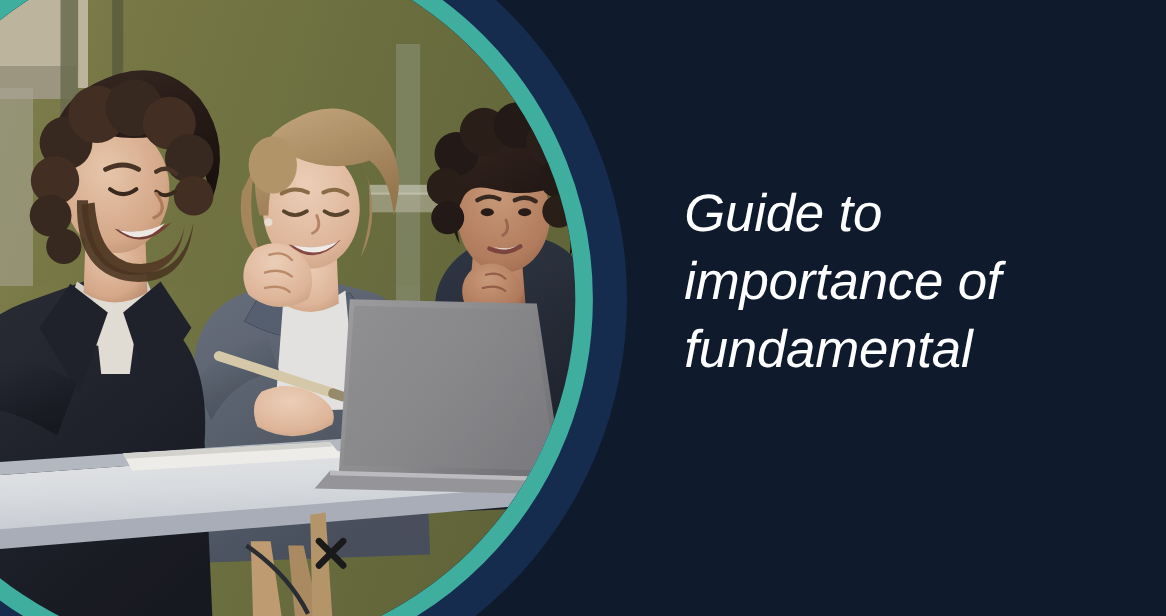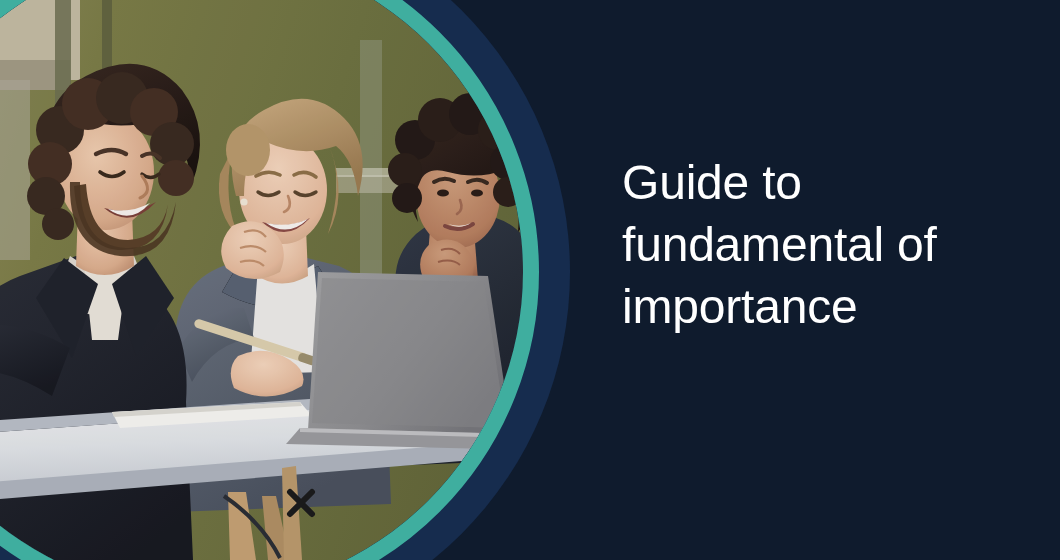--- a/index.html
+++ b/index.html
@@ -21,22 +21,23 @@
   .svg-layer {
     position: absolute;
     left: 0;
     top: 0;
     width: 1060px;
     height: 560px;
   }
   .title-block {
     position: absolute;
     left: 622px;
-    top: 152px;
+    top: 164px;
     width: 380px;
+    font-style: italic;
   }
   .title-line {
     display: block;
     color: #ffffff;
     font-family: "Liberation Sans", sans-serif;
     font-size: 48px;
     font-weight: 400;
     line-height: 62px;
     letter-spacing: -0.2px;
     white-space: nowrap;
@@ -285,17 +286,17 @@
 
     <g clip-path="url(#ringRightClip)">
       <circle cx="200" cy="272" r="370" fill="#162c4e"></circle>
 
       <circle cx="200" cy="272" r="318" fill="none" stroke="#3fae9f" stroke-width="42"></circle>
     </g>
   </svg>
 
   <div class="title-block">
     <span class="title-line">Guide to</span>
-    <span class="title-line">fundamental of</span>
-    <span class="title-line">importance</span>
+    <span class="title-line">importance of</span>
+    <span class="title-line">fundamental</span>
   </div>
 
 </div>
 
 </body></html>

